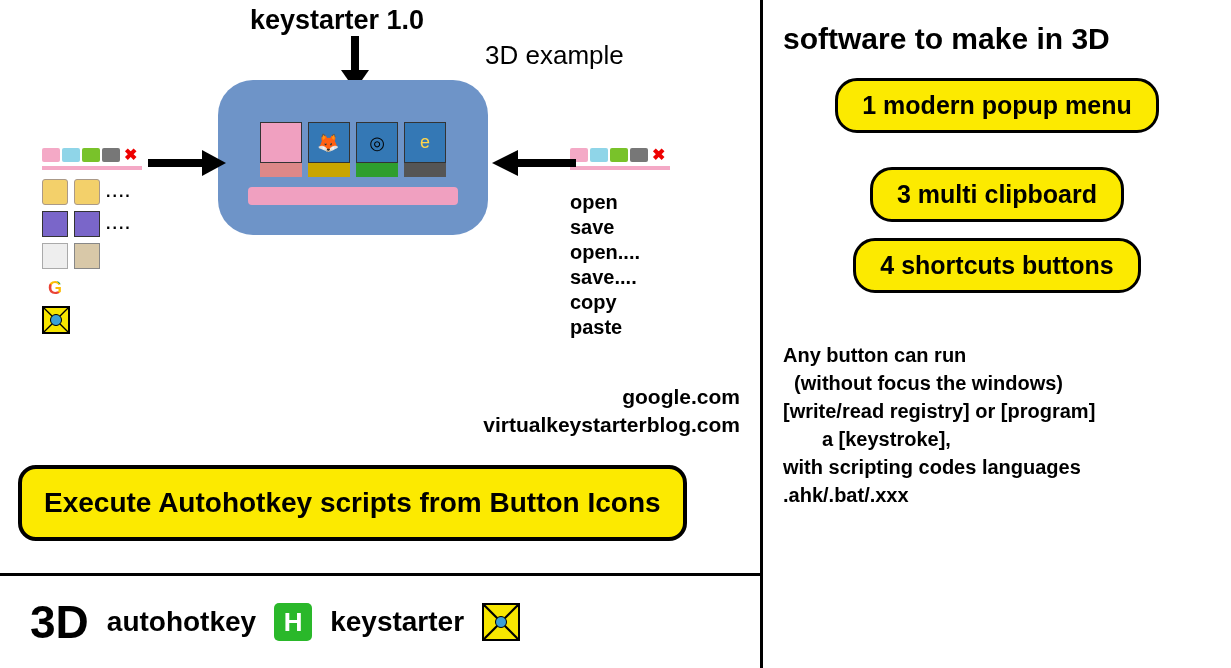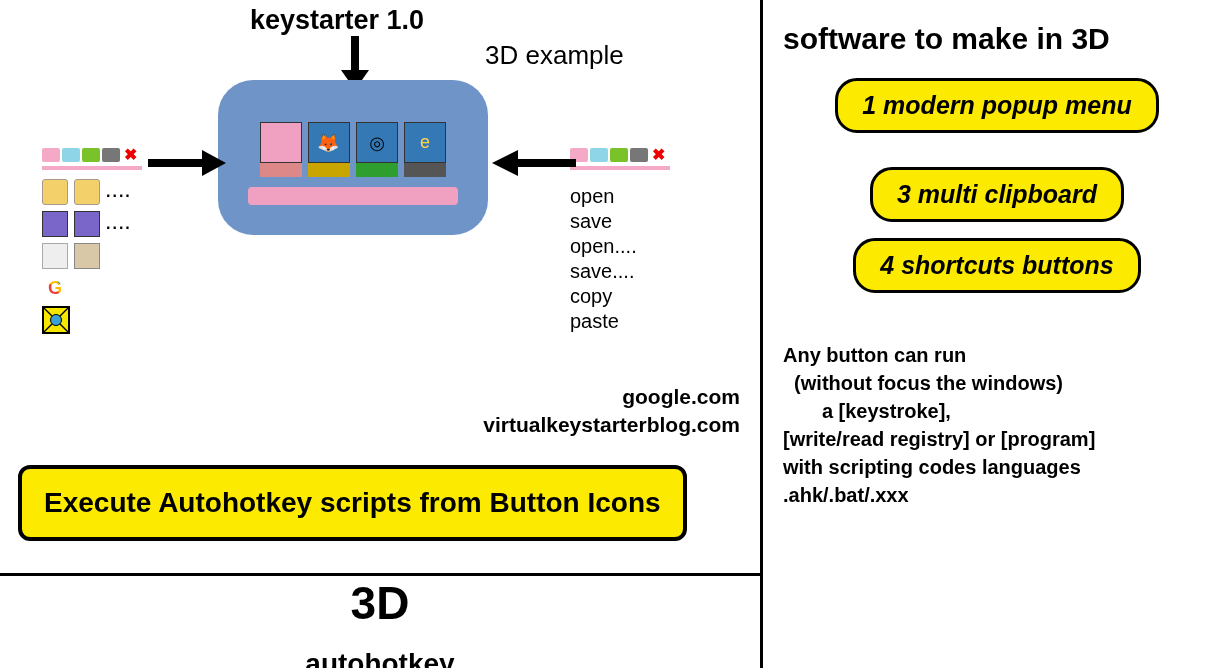--- a/index.html
+++ b/index.html
@@ -33,21 +33,20 @@
   }
   .lower {
     border-top: 3px solid #000;
     height: 95px;
     display: flex;
     align-items: center;
     padding: 0 30px;
     gap: 18px;
     font-weight: bold;
     font-size: 28px;
-    flex-direction: column;
   }
   .lower .threeD { font-size: 46px; font-weight: 900; }
   .ahk-logo {
     width: 38px; height: 38px; background:#2ab82a;
     border-radius:5px; display:inline-flex; align-items:center; justify-content:center;
     color:#fff; font-weight:bold; font-size:26px;
   }
   .ks-logo {
     width: 38px; height: 38px; background:#f7e600;
     border:2px solid #000; position:relative;
@@ -118,39 +117,38 @@
   }
   .g-icon span{
     background: linear-gradient(45deg,#4285F4 0 25%,#EA4335 25% 50%,#FBBC05 50% 75%,#34A853 75% 100%);
     -webkit-background-clip:text; background-clip:text; color:transparent;
   }
   .ks-mini { width:28px; height:28px; }
 
   .cluster-right {
     position:absolute; left:570px; top:145px; width:190px;
   }
-  .menu-list { margin-top:14px; font-size:20px; font-weight:400; line-height:1.25; }
+  .menu-list { margin-top:20px; font-size:20px; font-weight:700; line-height:1.25; }
   .wide-links {
     position:absolute; left:440px; top:383px; font-size:21px; font-weight:700; text-align:right; width:300px; line-height:1.35;
   }
 
   
   .arrow { position:absolute; pointer-events:none; }
   .arrow svg { overflow:visible; }
 
   
   .pill {
     background:#fcea00; border:3px solid #000; border-radius:22px;
     padding:10px 24px; font-size:25px; font-weight:800; display:inline-block; margin:8px 0;
     white-space:nowrap;
-    font-style:italic;
   }
   .big-pill {
     position:absolute; left:18px; top:465px;
-    background:#fcea00; border:4px solid #000; border-radius:12px;
+    background:#fcea00; border:4px solid #000; border-radius:18px;
     padding:18px 22px; font-size:28px; font-weight:800;
   }
   .right-title { font-size:30px; font-weight:900; margin:12px 0 14px 0; }
   .right-list { text-align:center; }
   .right-desc { font-size:20px; font-weight:700; line-height:1.4; margin-top:40px; }
 </style>
 </head>
 <body>
 
 <div class="page">
@@ -290,19 +288,19 @@
     <div class="right-title">software to make in 3D</div>
     <div class="right-list">
       <div class="pill">1 modern popup menu</div><br>
       <br>
       <div class="pill">3 multi clipboard</div><br>
       <div class="pill">4 shortcuts buttons</div>
     </div>
     <div class="right-desc">
       <div>Any button can run</div>
       <div style="white-space:pre;">  (without focus the windows)</div>
+      <div>[write/read registry] or [program]</div>
       <div style="white-space:pre;">       a [keystroke],</div>
-      <div>[write/read registry] or [program]</div>
       <div>with scripting codes languages</div>
       <div>.ahk/.bat/.xxx</div>
     </div>
   </div>
 </div>
 
 </body></html>

